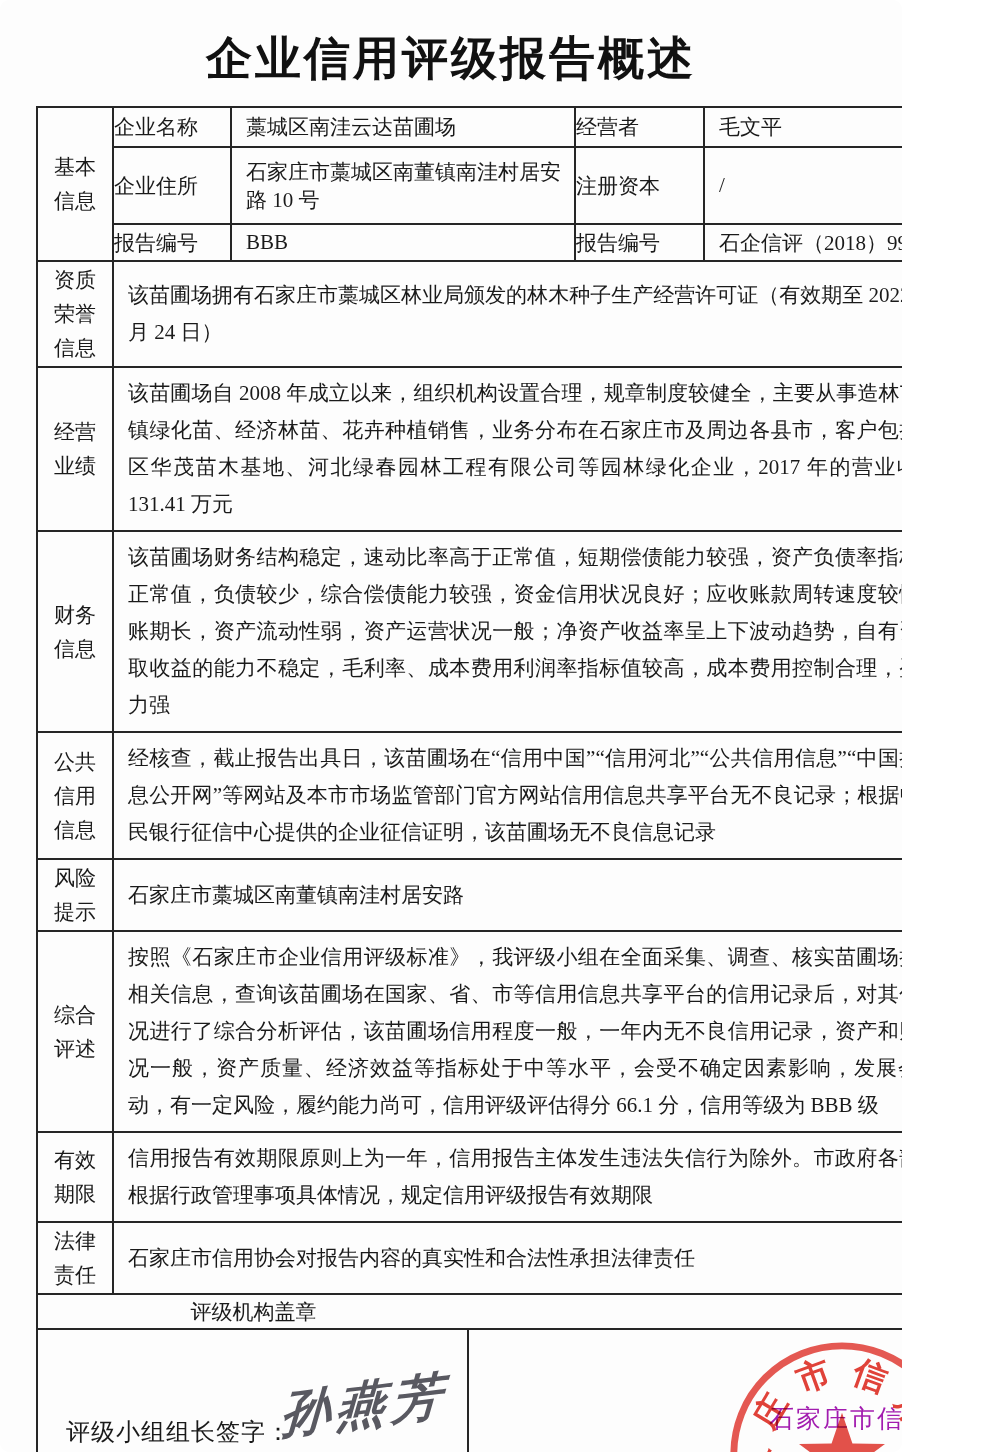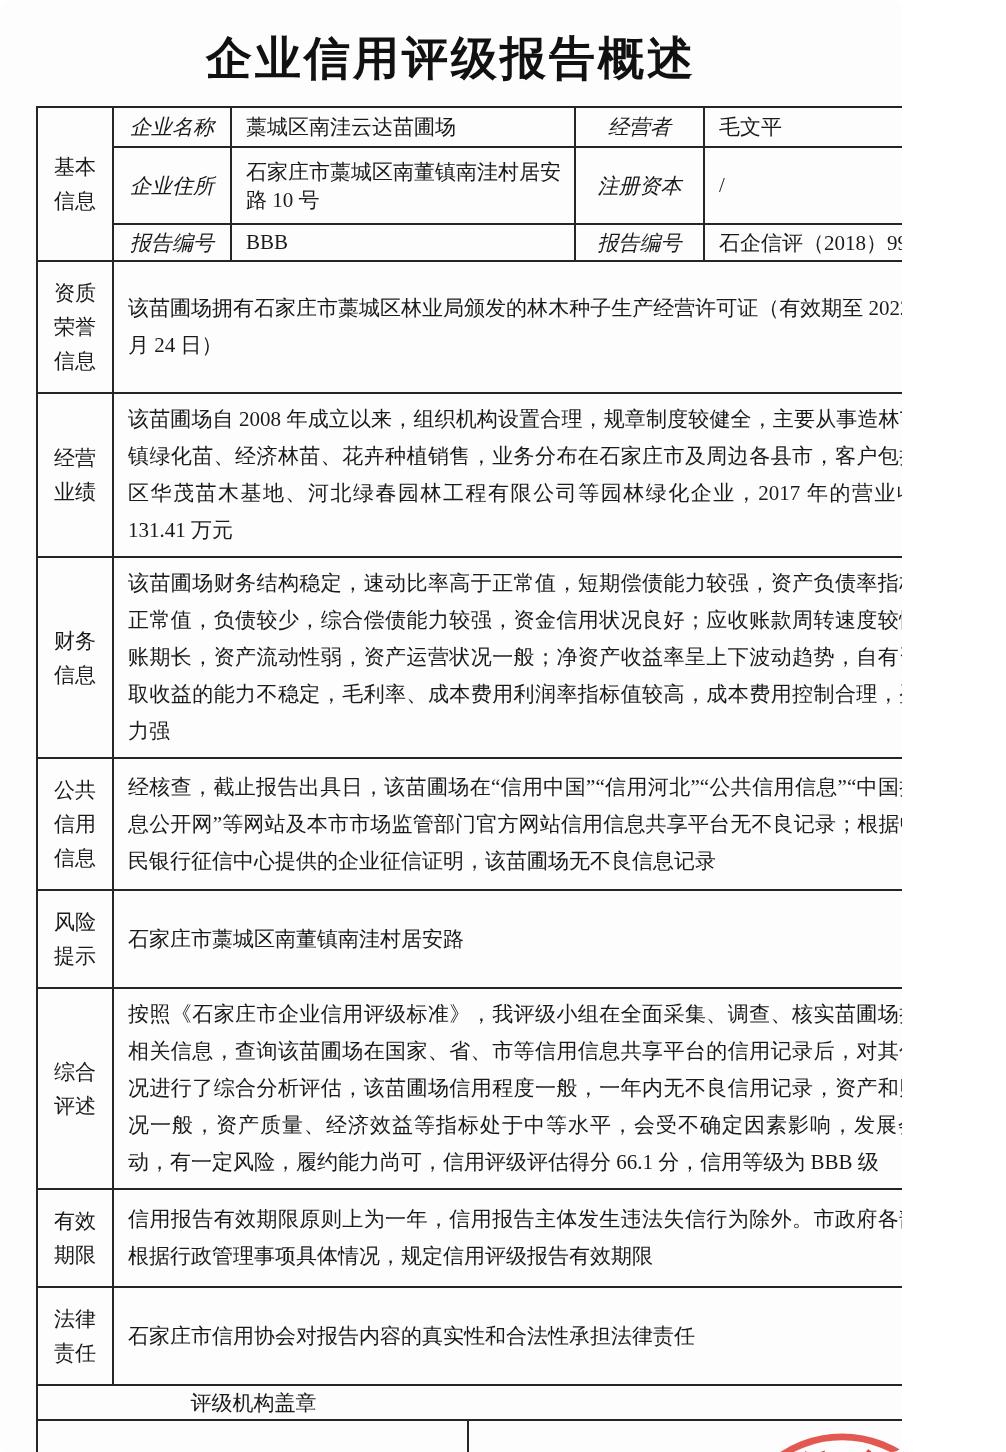--- a/index.html
+++ b/index.html
@@ -3,22 +3,22 @@
 <meta charset="utf-8">
 <style>
   * { margin:0; padding:0; box-sizing:border-box; }
   body { background:#ffffff; font-family:"Liberation Serif","DejaVu Serif",serif; color:#1a1a1a; }
   .page { position:relative; width:902px; height:1452px; background:#fdfdfd; overflow:hidden;border-radius:9px; }
 
   .title { text-align:center; font-size:46px; font-weight:bold; letter-spacing:3px; padding-top:28px; height:106px; color:#111; }
 
   table.report { border-collapse:collapse; table-layout:fixed; width:943px; margin-left:36px; }
   table.report td { border:2px solid #262626; vertical-align:middle; font-size:21px; }
-  td.lab { text-align:center;font-style:italic; }
-  td.sect { text-align:center; line-height:34px; padding:14px 15px; }
+  td.lab { text-align:left; }
+  td.sect { text-align:center; line-height:34px; padding:1px 15px; }
   td.val { padding-left:14px; padding-right:8px; }
   td.txt { padding:7px 16px 7px 14px; text-align:justify; line-height:37px;margin-top:38px; }
 
   tr.rh1 { height:40px; } tr.rh2 { height:77px; } tr.rh3 { height:37px; }
   tr.s0 { height:93px; } tr.s1 { height:137px; } tr.s2 { height:163px; }
   tr.s3 { height:108px; } tr.s4 { height:62px; } tr.s5 { height:165px; }
   tr.s6 { height:73px; } tr.s7 { height:62px; }
 
   .sign-block { margin-left:36px; width:943px; border:2px solid #262626; border-top:none; }
   .sign-header { display:grid; grid-template-columns:431px 1fr; border-bottom:2px solid #262626; height:35px; }

